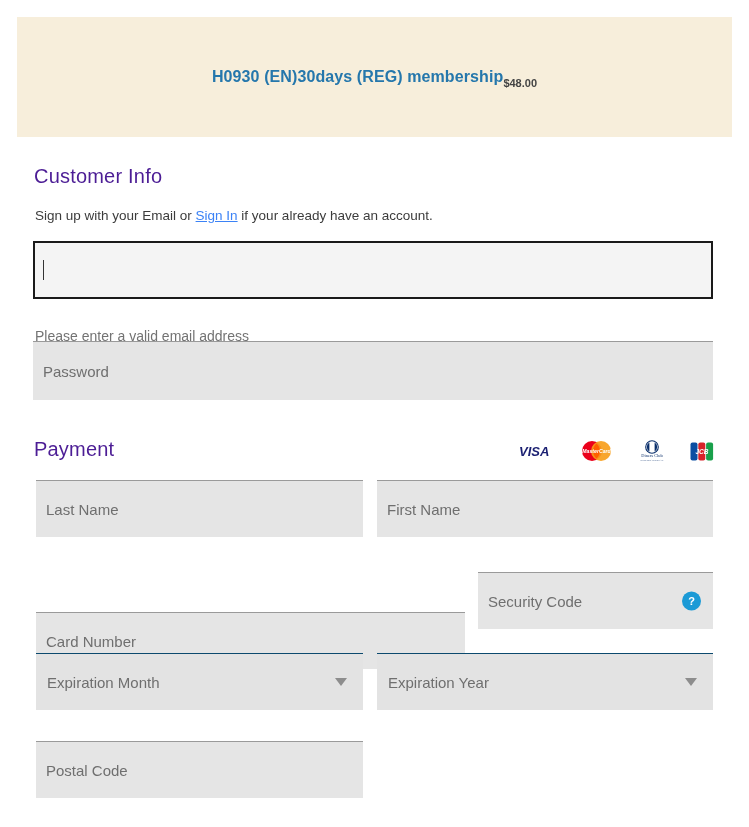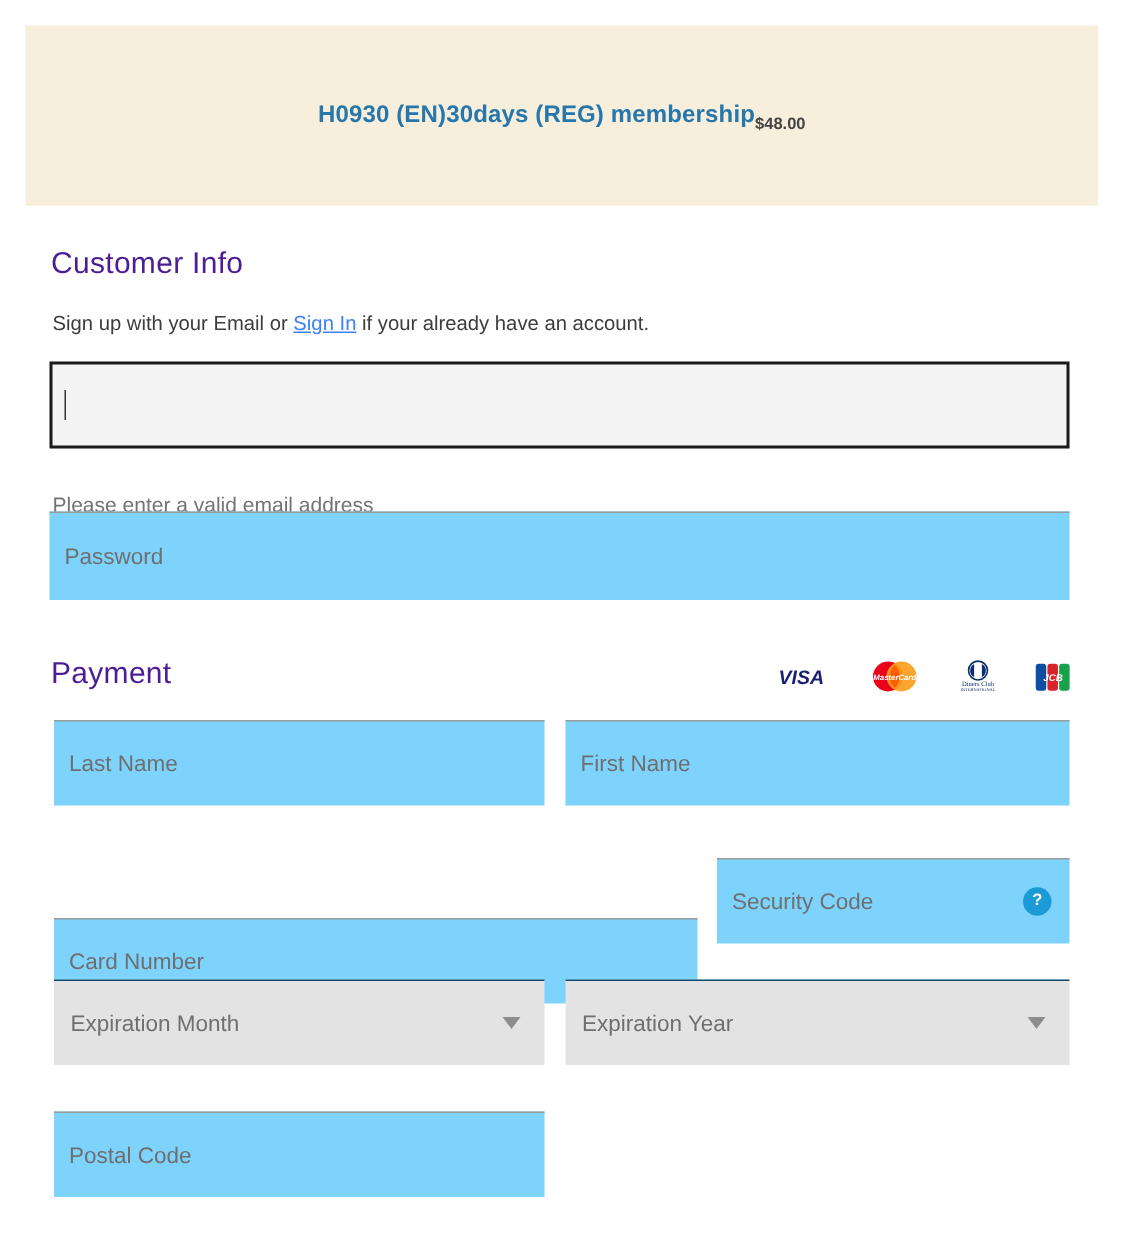--- a/index.html
+++ b/index.html
@@ -85,21 +85,21 @@
     color: #3b82f6;
     font-weight: normal;
     text-decoration: underline;
     cursor: pointer;
   }
 
   
   .field {
     position: absolute;
     box-sizing: border-box;
-    background: #7dd3fc;
+    background: #e5e5e5;
     border: none;
     border-top: 1px solid #9a9a9a;
     font-family: "Liberation Sans", "DejaVu Sans", sans-serif;
     font-size: 15px;
     color: #6f6f6f;
     padding: 0 0 0 10px;
     outline: none;
     display: flex;
     align-items: center;
   }

